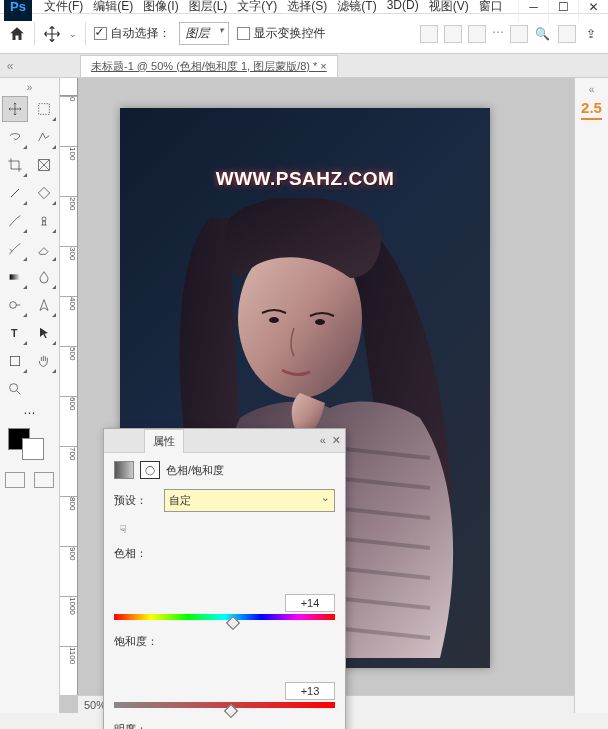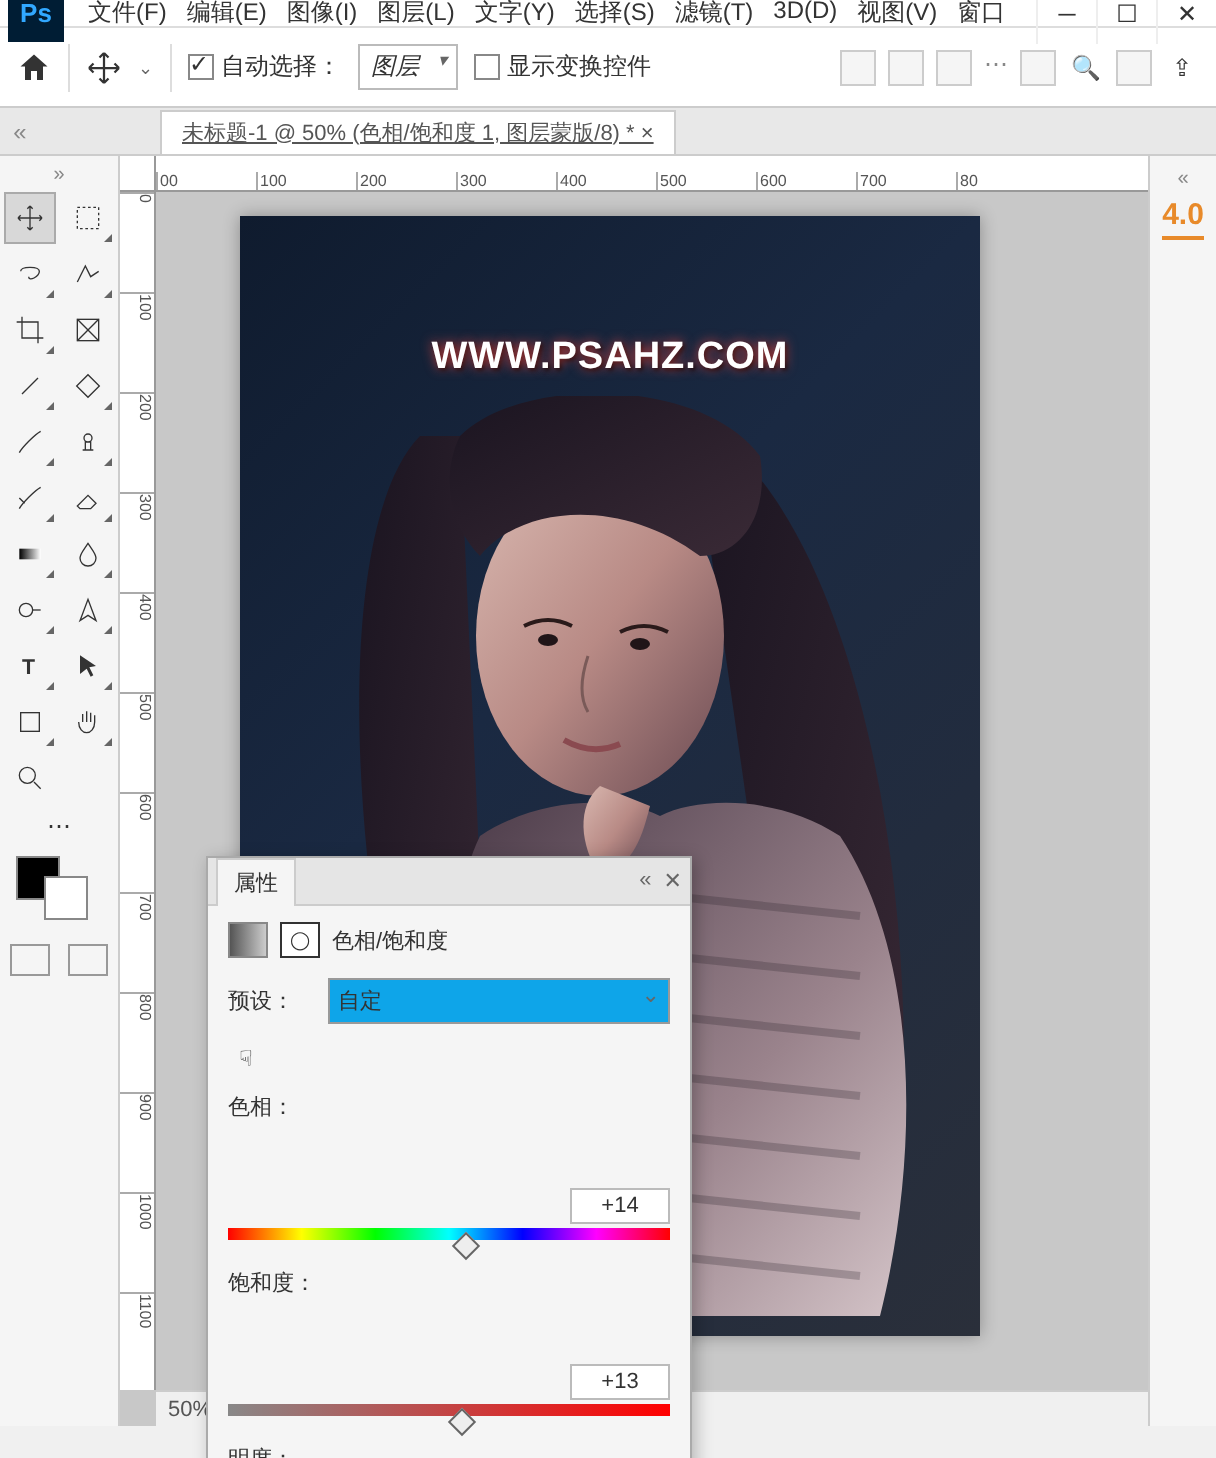--- a/index.html
+++ b/index.html
@@ -43,28 +43,28 @@
 .corner-box { position: absolute; top: 0; left: 0; width: 18px; height: 18px; background: #fff; border-right: 1px solid #999; border-bottom: 1px solid #999; }
 .image-canvas { position: absolute; top: 30px; left: 60px; width: 370px; height: 560px; background: linear-gradient(135deg, #0f1b2e 0%, #1a2942 40%, #2a2f3a 100%); box-shadow: 0 0 8px rgba(0,0,0,0.3); }
 .watermark { position: absolute; top: 60px; left: 50%; transform: translateX(-50%); color: #fff; font-weight: bold; font-size: 19px; font-family: Arial; text-shadow: 0 0 6px #c44, 1px 1px 2px #000; letter-spacing: 0.5px; }
 .figure { position: absolute; top: 90px; left: 50px; width: 300px; height: 460px; }
 .statusbar { position: absolute; bottom: 0; left: 18px; right: 0; height: 18px; background: #f0f0f0; border-top: 1px solid #ccc; display: flex; align-items: center; font-size: 11px; padding: 0 6px; gap: 10px; color: #555; }
 .right-strip { width: 34px; background: #f5f5f5; border-left: 1px solid #ccc; padding-top: 6px; text-align: center; }
 .right-strip .val { color: #e88a2a; font-weight: bold; font-size: 15px; border-bottom: 2px solid #e88a2a; display: inline-block; padding-bottom: 2px; }
 .right-strip .chev { color: #888; font-size: 10px; margin-bottom: 4px; }
 .panel { position: absolute; left: 103px; top: 350px; width: 243px; background: #f5f5f5; border: 1px solid #aaa; box-shadow: 2px 2px 8px rgba(0,0,0,0.25); z-index: 10; font-size: 11px; }
 .panel-hdr { height: 24px; display: flex; align-items: center; background: #e5e5e5; border-bottom: 1px solid #ccc; padding: 0 4px; }
-.panel-hdr .tab { padding: 4px 8px; background: #f5f5f5; border: 1px solid #ccc; border-bottom: none; }
+.panel-hdr .tab { padding: 4px 8px; background: #f5f5f5; border: 1px solid #ccc; border-bottom: none; margin-left: 36px; }
 .panel-hdr .ctrls { margin-left: auto; display: flex; gap: 6px; color: #666; }
 .panel-body { padding: 8px 10px; }
 .adj-title { display: flex; align-items: center; gap: 6px; margin-bottom: 10px; }
 .adj-ic { width: 20px; height: 18px; border: 1px solid #888; display: flex; align-items: center; justify-content: center; font-size: 9px; }
 .row { display: flex; align-items: center; gap: 6px; margin-bottom: 8px; }
 .row label { width: 44px; }
-.select { flex: 1; border: 1px solid #999; padding: 3px 4px; background: #0ea5e9; position: relative; }
+.select { flex: 1; border: 1px solid #999; padding: 3px 4px; background: #fef9c3; position: relative; }
 .select.sel { border-color: #2a7ad4; }
 .select::after { content: "⌄"; position: absolute; right: 4px; top: 1px; color: #666; }
 .numbox { width: 50px; border: 1px solid #bbb; background: #fff; padding: 2px 4px; text-align: center; margin-top: 48px; }
 .slider-row { margin-bottom: 10px; }
 .slider-label { display: flex; justify-content: space-between; margin-bottom: 2px; }
 .slider-track { height: 10px; position: relative; margin-top: 2px; }
 .hue-grad { background: linear-gradient(90deg, red, yellow, lime, cyan, blue, magenta, red); height: 6px; }
 .sat-grad { background: linear-gradient(90deg, #888, #f00); height: 6px; }
 .lig-grad { background: linear-gradient(90deg, #000, #888, #fff); height: 6px; }
 .thumb { position: absolute; top: 4px; width: 10px; height: 10px; background: #eee; border: 1px solid #666; transform: translateX(-50%) rotate(45deg); }
@@ -278,31 +278,20 @@
       <div class="sw-bg"></div>
     </div>
     <div class="qm">
       <div></div>
       <div></div>
     </div>
   </div>
 
   <div class="canvas-area">
     <div class="corner-box"></div>
-    <div class="ruler-h">
-      <span>00</span>
-        <span>100</span>
-        <span>200</span>
-        <span>300</span>
-        <span>400</span>
-        <span>500</span>
-        <span>600</span>
-        <span>700</span>
-        <span>80</span>
-    </div>
     <div class="ruler-v">
       <span>0</span>
         <span>100</span>
         <span>200</span>
         <span>300</span>
         <span>400</span>
         <span>500</span>
         <span>600</span>
         <span>700</span>
         <span>800</span>
@@ -346,21 +335,21 @@
     </div>
     <div class="statusbar">
       <span>50%</span>
       <span>750 像素 x 1125 像素 (72 ppi)</span>
       <span>〉</span>
     </div>
   </div>
 
   <div class="right-strip">
     <div class="chev">«</div>
-    <div class="val">4.0</div>
+    <div class="val">2.5</div>
   </div>
 
   <div class="panel">
     <div class="panel-hdr">
       <span class="tab">属性</span>
       <span class="ctrls">
         <span>«</span>
         <span>✕</span>
       </span>
     </div>

